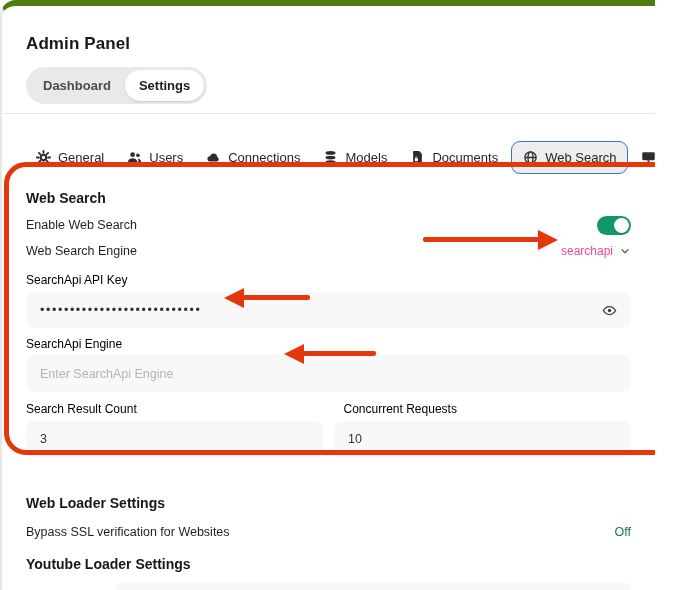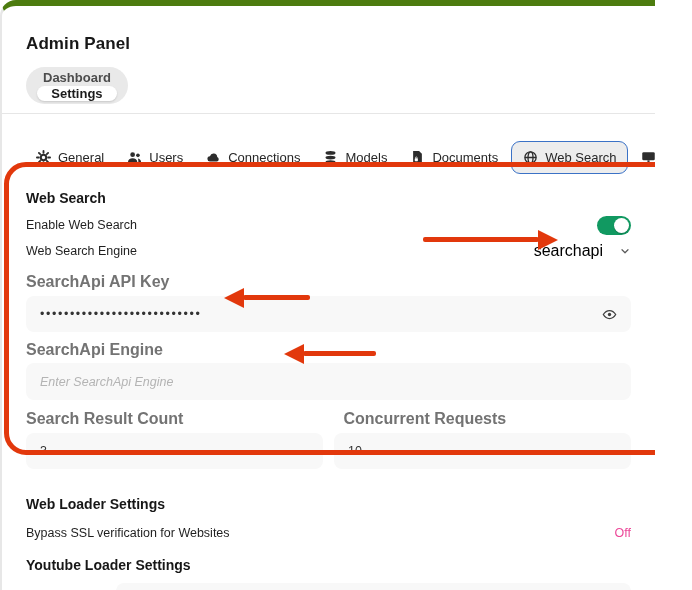--- a/index.html
+++ b/index.html
@@ -4,64 +4,64 @@
 <style>
   html,body{margin:0;padding:0;}
   body{width:692px;height:590px;overflow:hidden;background:#fff;
        font-family:"Liberation Sans","DejaVu Sans",sans-serif;color:#1f1f1f;}
   .frame{position:relative;width:655px;height:590px;box-sizing:border-box;
          padding:12px 24px;background:#fff;border-left:2px solid #e7e7e7;
          border-top:6px solid #4d7c0f;border-top-left-radius:16px;overflow:hidden;}
   
   .page-title{font-size:17px;font-weight:700;color:#181818;margin-top:16px;letter-spacing:.1px;}
   .segmented{display:inline-flex;align-items:center;margin-top:13px;background:#e9e9e9;
-             border-radius:19px;padding:3px;height:37px;box-sizing:border-box;flex-direction:column;}
+             border-radius:19px;padding:3px;height:37px;box-sizing:border-box;}
   .seg-item{display:flex;align-items:center;height:31px;padding:0 14px;font-size:13px;
             font-weight:600;color:#4c4c4c;border-radius:16px;cursor:pointer;}
   .seg-item.active{background:#fff;color:#1b1b1b;box-shadow:0 1px 2px rgba(0,0,0,.14);text-align:center;}
   .header-divider{height:1px;background:#e6e6e6;margin:9px -24px 0 -24px;}
   
   .tabbar{display:flex;align-items:flex-start;gap:3px;margin:27px -24px 0 0;
           white-space:nowrap;overflow:hidden;}
   .tab{display:inline-flex;align-items:center;gap:7px;padding:8px 9px;font-size:13px;
        color:#272727;border:1.5px solid transparent;border-radius:9px;cursor:pointer;flex:0 0 auto;}
   .tab .ticon{display:flex;color:#2d2d2d;}
   .tab.selected{border-color:var(--selected-tab-outline-blue,#3b72c6);background:#ededed;
                 padding:8px 11px;}
   svg{display:block;}
   
   .section-heading{font-size:14px;font-weight:600;color:#171717;}
   .row{display:flex;align-items:center;justify-content:space-between;font-size:12.5px;text-align:right;}
-  .small-label{font-size:16px;font-weight:700;color:#737373;}
+  .small-label{font-size:12px;font-weight:400;color:#000000;}
   .field{background:#f8f8f8;border-radius:8px;height:36px;display:flex;align-items:center;
          padding:0 14px;box-sizing:border-box;font-size:12.5px;color:#333;}
   .field input{border:none;background:transparent;outline:none;width:100%;
                font:inherit;color:#333;padding:0;}
   .field input::placeholder{color:#b4b4b4;}
   .masked-input{letter-spacing:1.6px;font-size:11px;color:#3c3c3c;}
   .grid2{display:grid;grid-template-columns:1fr 1fr;column-gap:11px;}
   
   .toggle{width:34px;height:19px;border-radius:10px;background:var(--toggle-on-green,#119961);
           position:relative;cursor:pointer;flex:0 0 auto;}
   .toggle .knob{position:absolute;top:2px;right:2px;width:15px;height:15px;border-radius:50%;
                 background:#fff;box-shadow:0 1px 1px rgba(0,0,0,.2);}
-  .select{display:inline-flex;align-items:center;gap:16px;font-size:16px;color:#000000;cursor:pointer;}
+  .select{display:inline-flex;align-items:center;gap:6px;font-size:12px;color:#ec4899;cursor:pointer;}
   .eye-btn{margin-left:auto;color:#3f3f3f;cursor:pointer;display:flex;}
-  .off-btn{font-size:12.5px;color:#ec4899;cursor:pointer;}
+  .off-btn{font-size:12.5px;color:#15803d;cursor:pointer;}
   
   .mt-ws{margin-top:16px;}
   .row-enable{margin-top:9px;height:20px;}
   .row-engine{margin-top:6px;height:20px;}
   .lbl-key{margin-top:12px;}
   .field-key{margin-top:5px;}
   .lbl-eng{margin-top:9px;}
-  .field-eng{margin-top:4px;height:37px;font-style:italic;}
+  .field-eng{margin-top:4px;height:37px;}
   .grid-labels{margin-top:10px;gap:30px;}
   .grid-fields{margin-top:5px;}
-  .h-webloader{margin-top:27px;}
+  .h-webloader{margin-top:38px;}
   .row-bypass{margin-top:12px;height:17px;}
   .h-youtube{margin-top:16px;}
   .row-lang{margin-top:10px;display:flex;align-items:center;gap:34px;}
   .row-lang .field{flex:1;}
   
   .annotation-layer{position:absolute;inset:0;pointer-events:none;}
   .ann-box{position:absolute;left:2px;top:156px;width:686px;height:293px;box-sizing:border-box;
            border:5px solid var(--annotation-red,#e2380c);border-radius:22px;}
   .ann-arrow{position:absolute;height:5px;border-radius:2px;background:var(--annotation-red,#e2380c);}
   .ann-arrow.head-right::after{content:'';position:absolute;right:-19px;top:50%;

